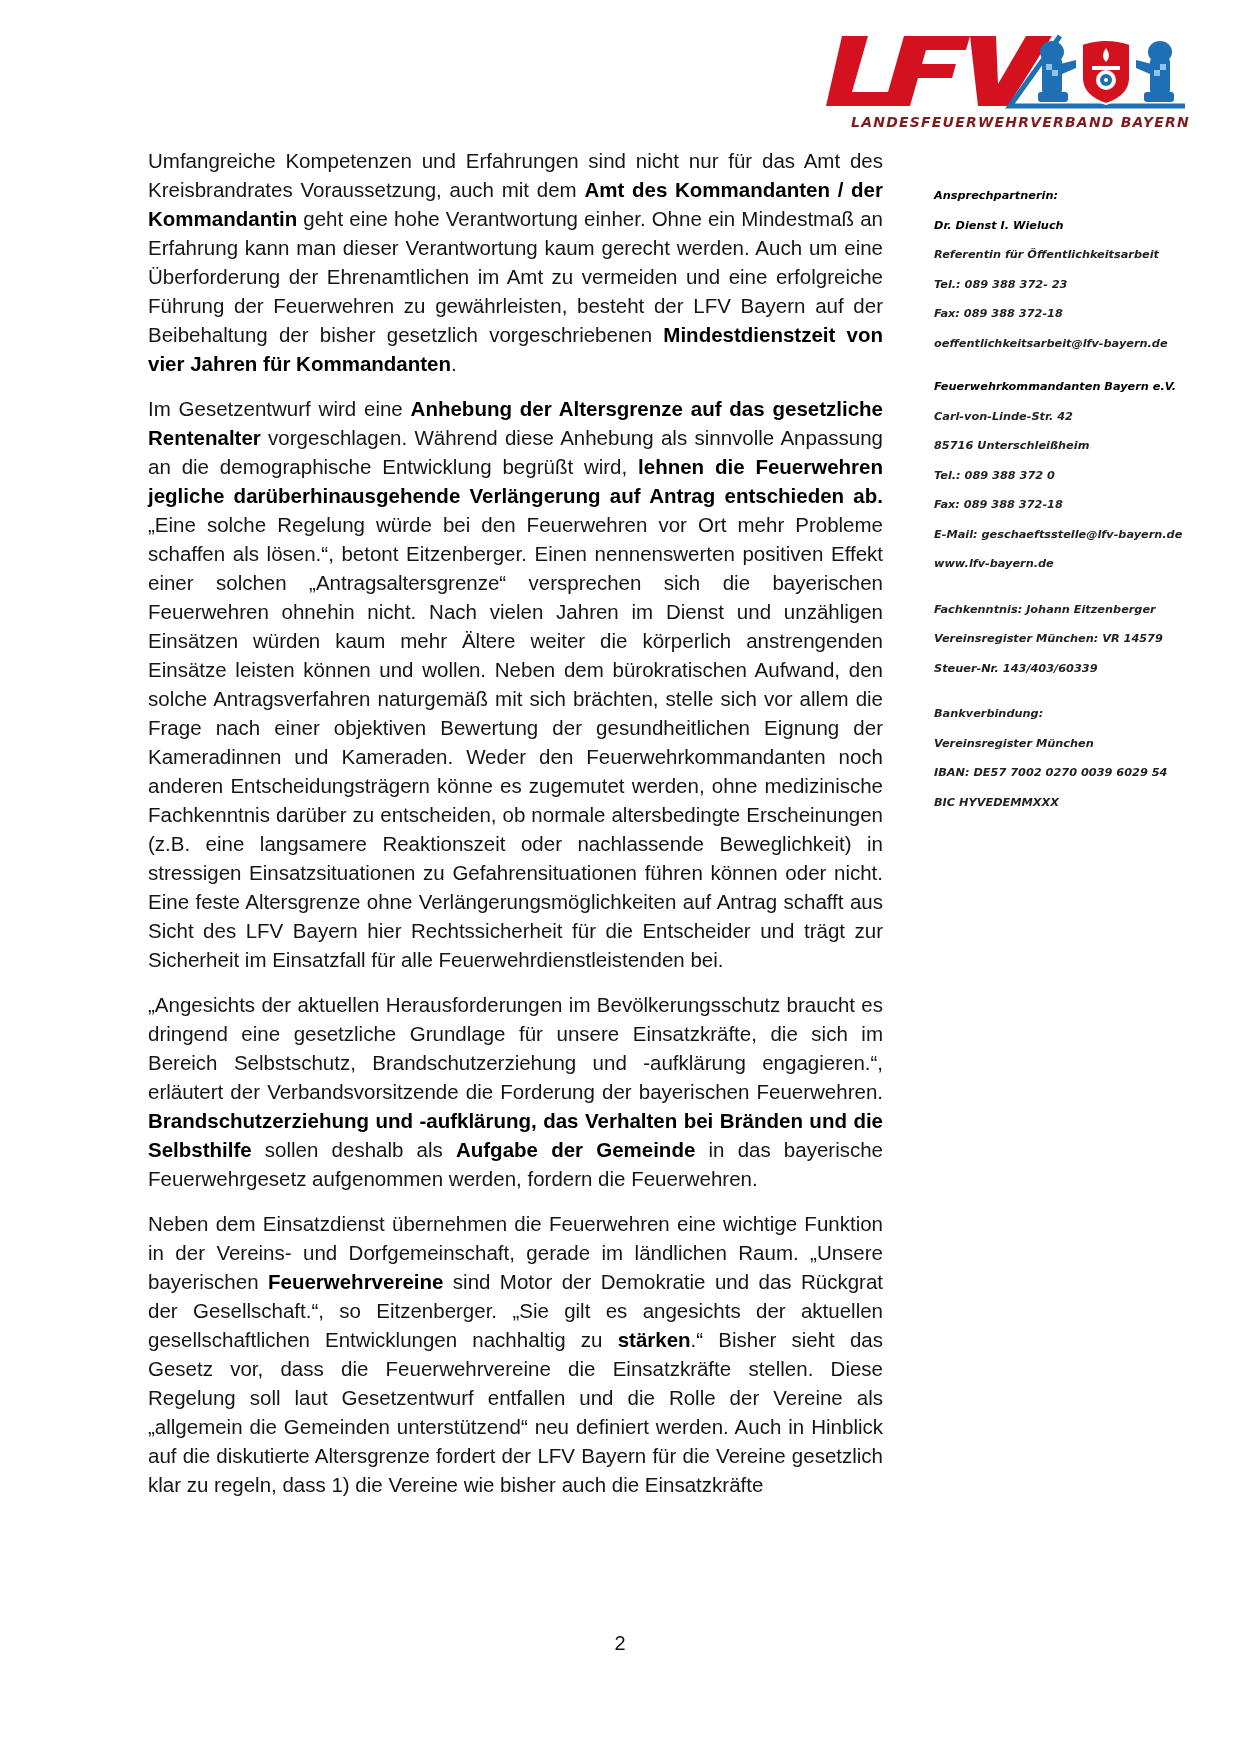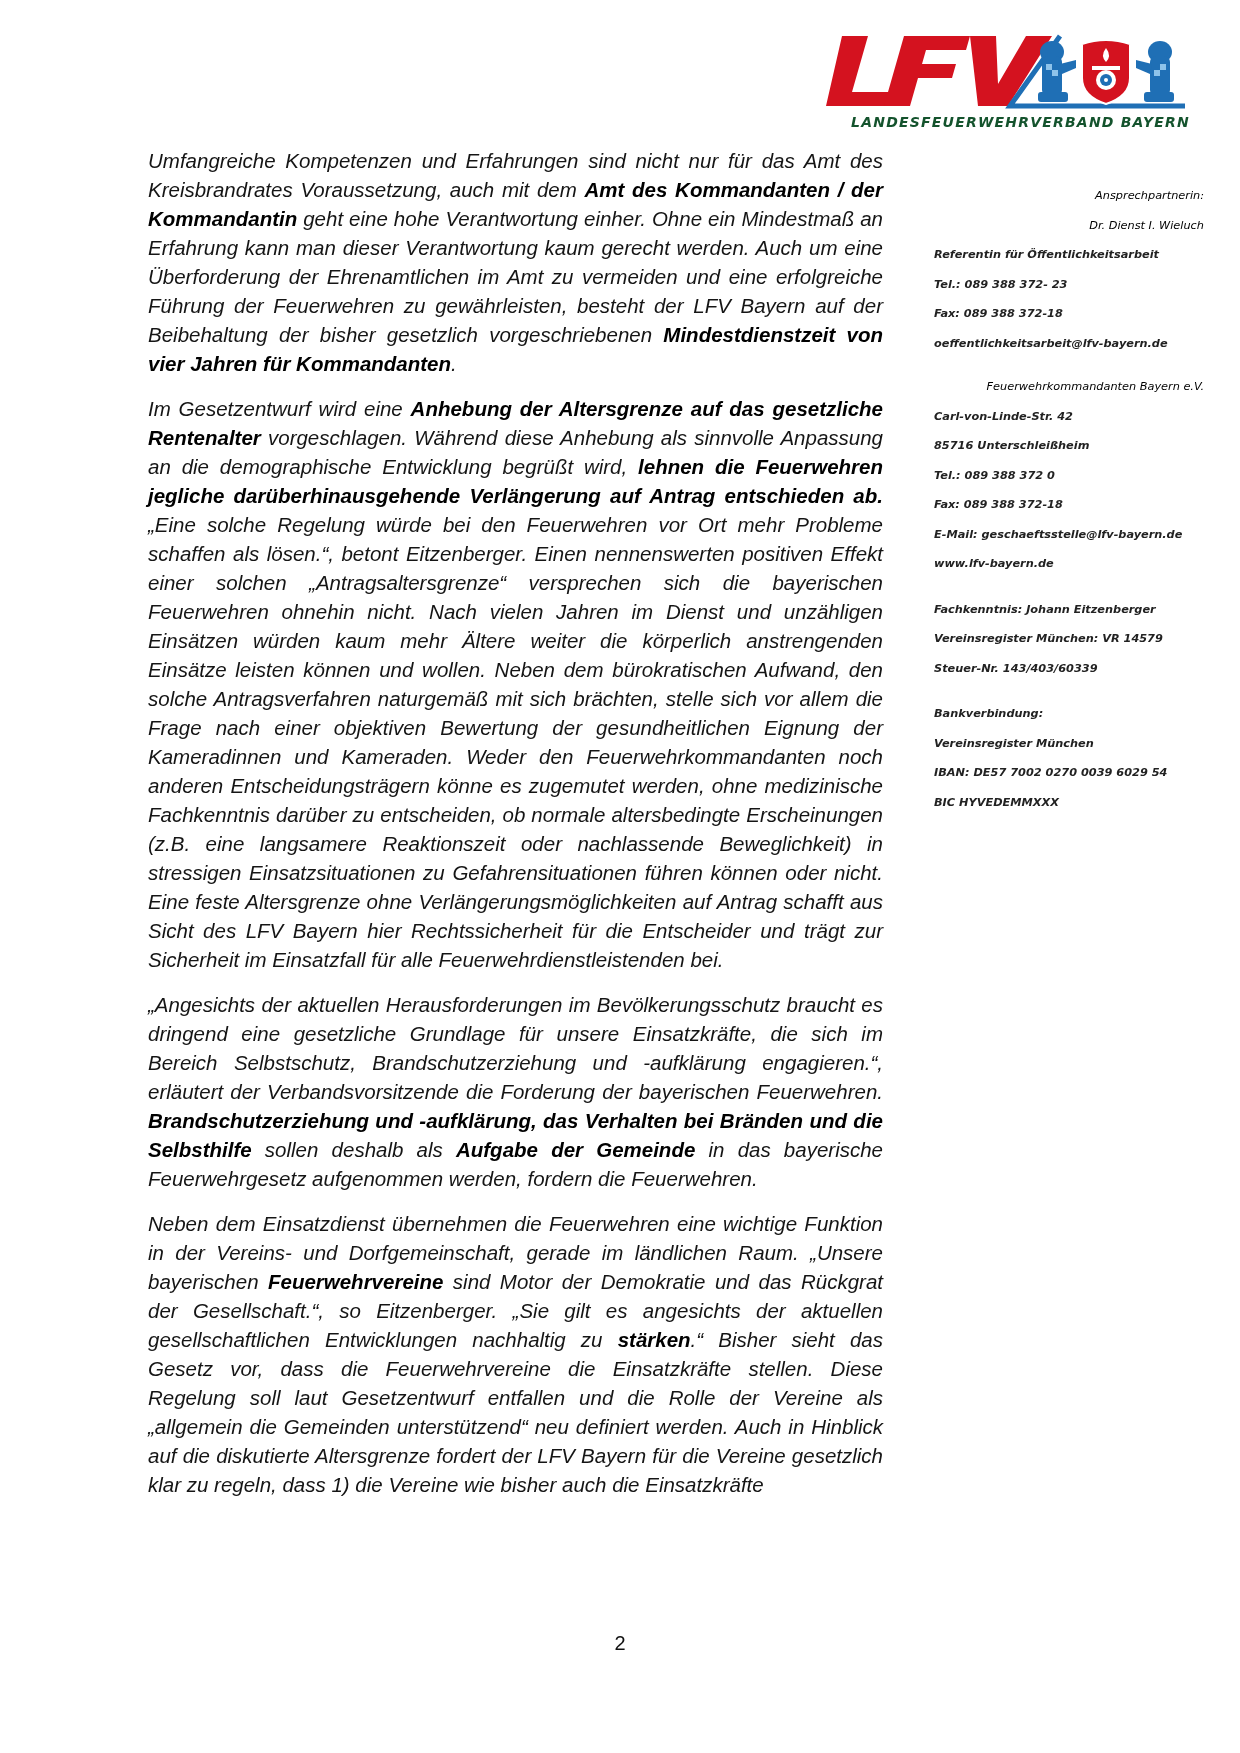--- a/index.html
+++ b/index.html
@@ -4,35 +4,35 @@
 <style>
   html, body { margin: 0; padding: 0; background: #ffffff; }
   body { width: 1240px; height: 1753px; position: relative; overflow: hidden;
          font-family: "Liberation Sans", sans-serif; color: #111; }
 
   
   .logo { position: absolute; left: 820px; top: 34px; width: 370px; height: 100px; }
   .logo svg { position: absolute; left: 0; top: 0; }
   .logo-sub { position: absolute; left: 0; top: 80px; width: 370px; text-align: right;
               font-family: "DejaVu Sans", sans-serif; font-weight: bold; font-style: italic;
-              font-size: 14px; letter-spacing: 1.2px; color: #14532d; white-space: nowrap; }
+              font-size: 14px; letter-spacing: 1.2px; color: #7f1d1d; white-space: nowrap; }
 
   
   .main { position: absolute; left: 148px; top: 146px; width: 752px;
           font-family: "Liberation Sans", sans-serif; font-size: 20.5px; line-height: 29px;
           color: #151515; }
-  .main p { margin: 0 17px 16px 0; text-align: justify; hyphens: none; font-style: italic; }
+  .main p { margin: 0 17px 16px 0; text-align: justify; hyphens: none; }
   .main b { font-weight: bold; color: #000; }
 
   
   .side { position: absolute; left: 934px; top: 188px; width: 270px;
           font-family: "DejaVu Sans", sans-serif; font-style: italic; font-size: 11.3px;
           color: #222; }
   .side .line { height: 29.5px; line-height: 16px; white-space: nowrap; font-weight: bold; }
-  .side .bold { font-weight: normal; color: #000; text-align: right; }
+  .side .bold { font-weight: bold; color: #000; }
   .side .gap { height: 14px; }
   .side .gap2 { height: 16px; }
 
   .page-no { position: absolute; left: 0; width: 1240px; top: 1632px; text-align: center;
              font-family: "Liberation Sans", sans-serif; font-size: 20px; color: #111; }
 </style>
 </head>
 <body>
 
 <div class="logo">

